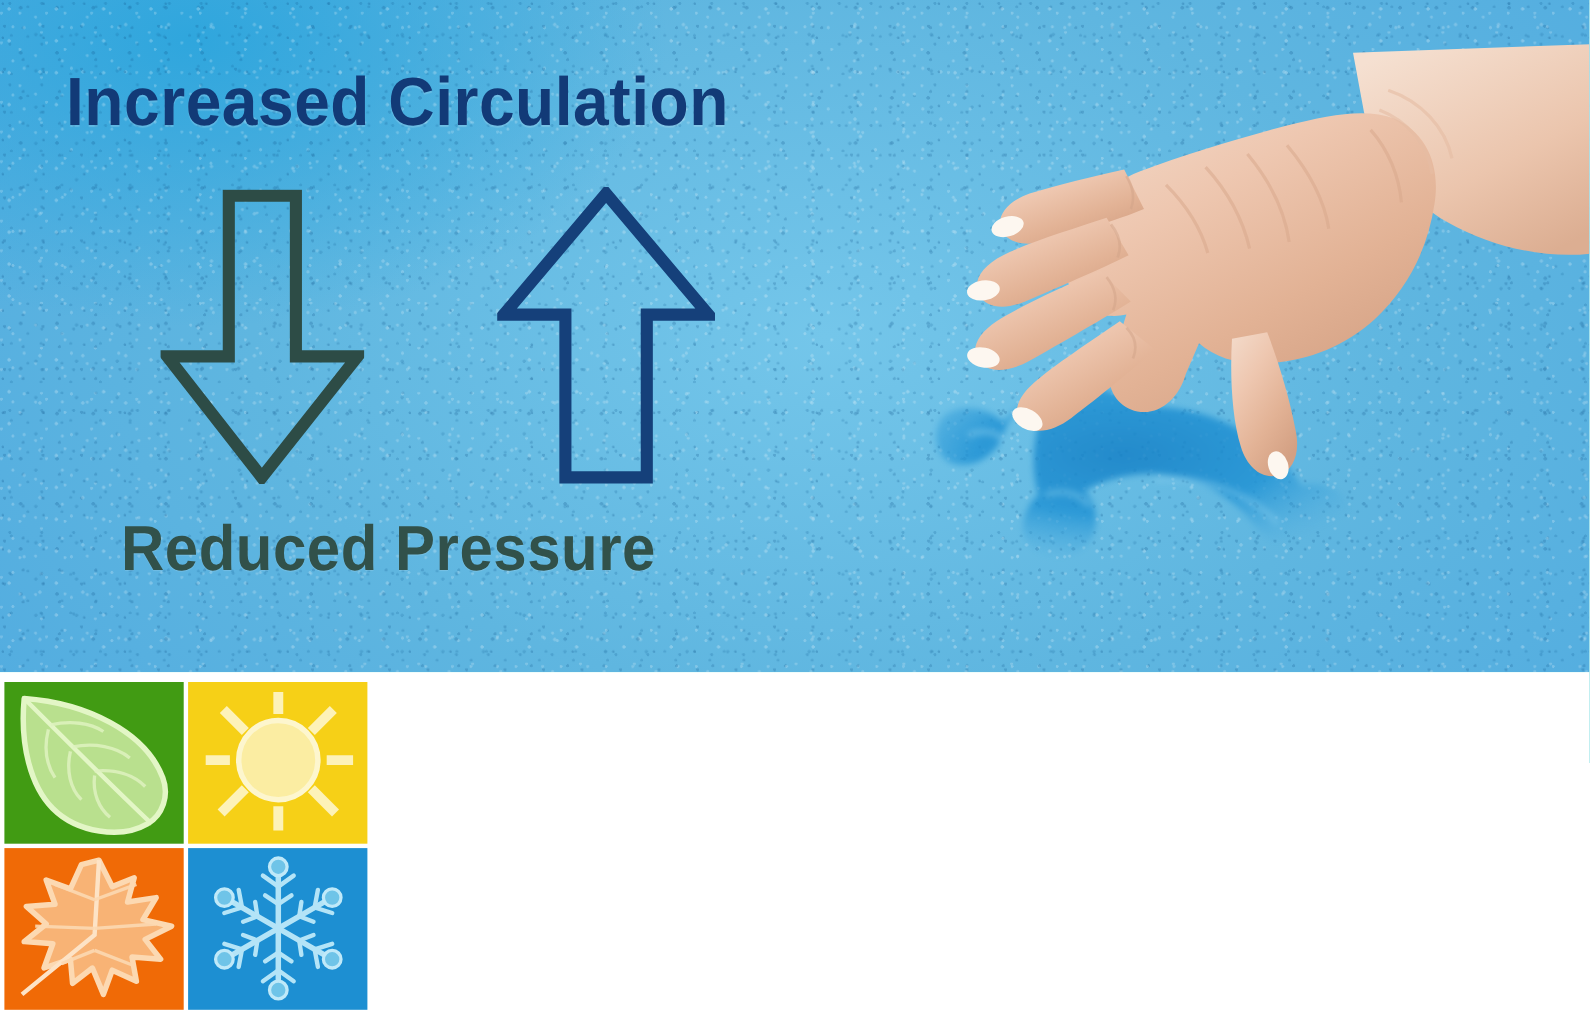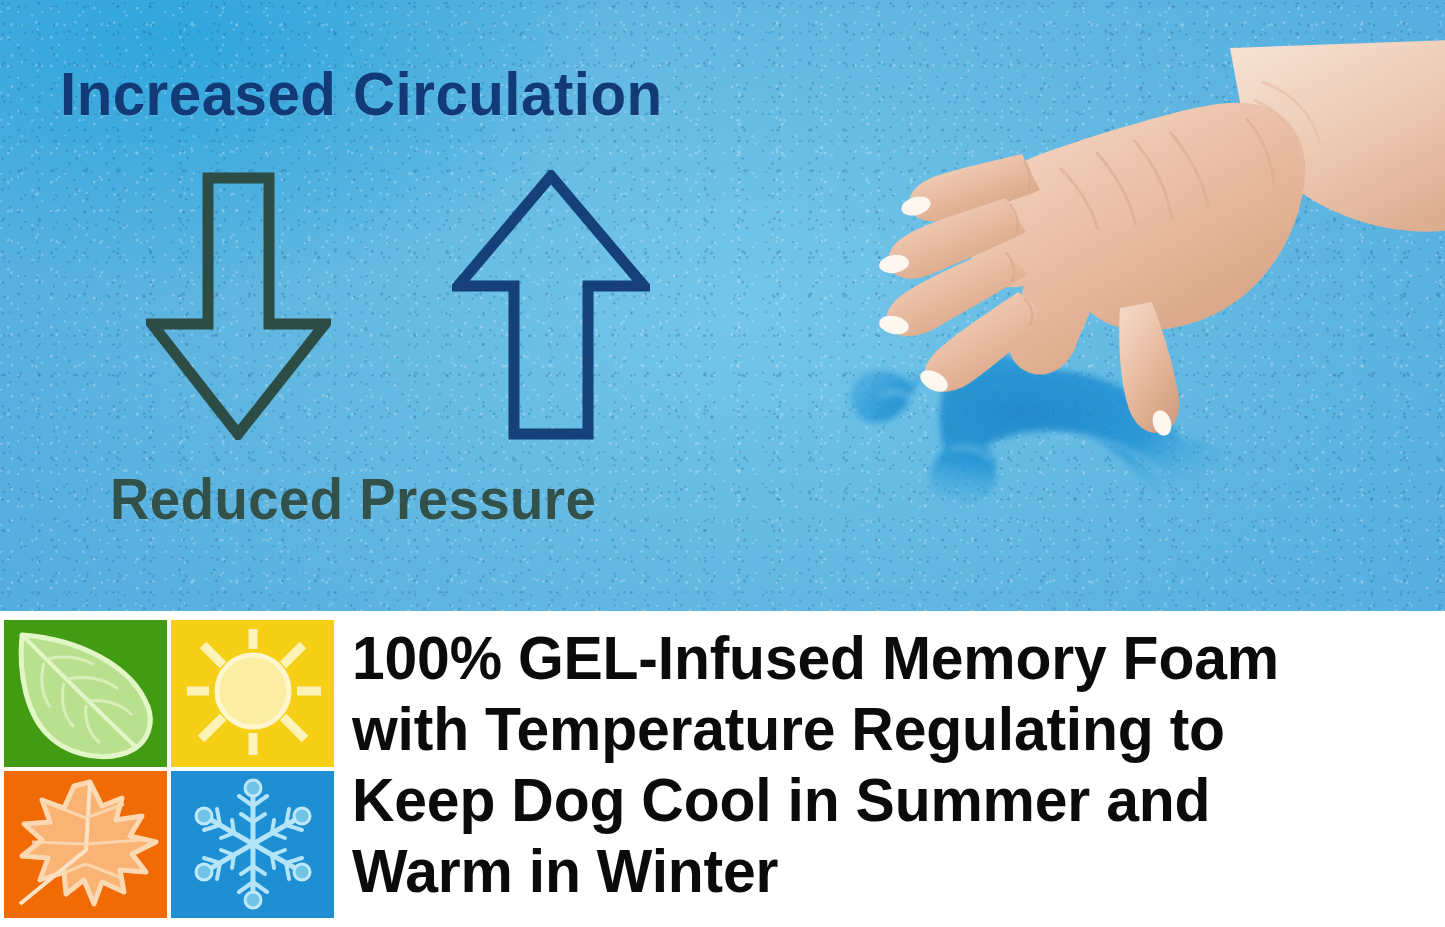--- a/index.html
+++ b/index.html
@@ -362,20 +362,14 @@
             <circle cx="80" cy="128" r="8"></circle>
             <circle cx="31" cy="44" r="8"></circle>
             <circle cx="129" cy="100" r="8"></circle>
             <circle cx="31" cy="100" r="8"></circle>
             <circle cx="129" cy="44" r="8"></circle>
           </g>
         </svg>
       </div>
     </div>
 
-    <div class="copy">
-      <div class="copy-line">100% GEL-Infused Memory Foam</div>
-      <div class="copy-line">with Temperature Regulating to</div>
-      <div class="copy-line">Keep Dog Cool in Summer and</div>
-      <div class="copy-line">Warm in Winter</div>
-    </div>
   </div>
 </div>
 
 </body></html>

